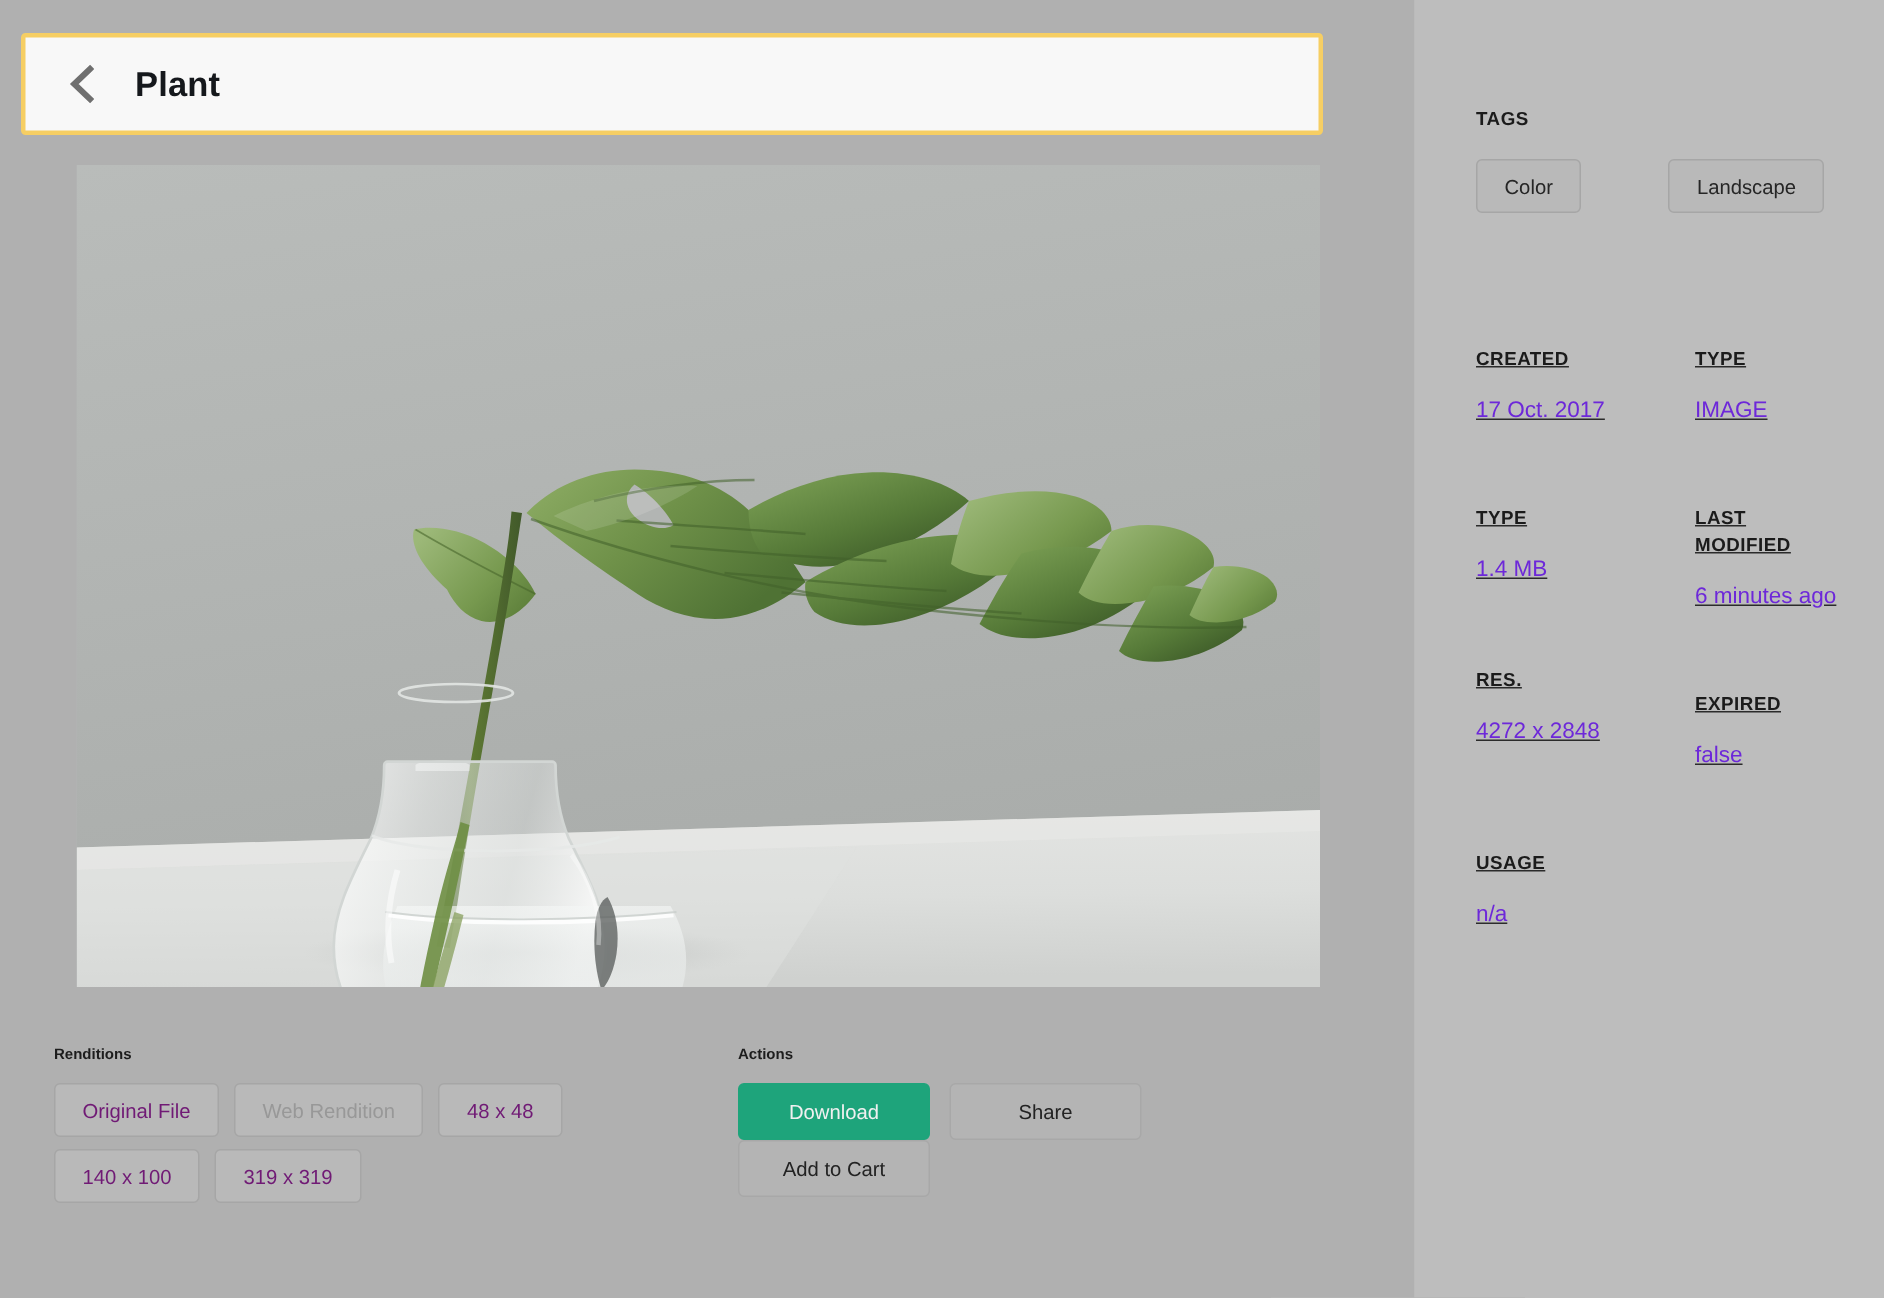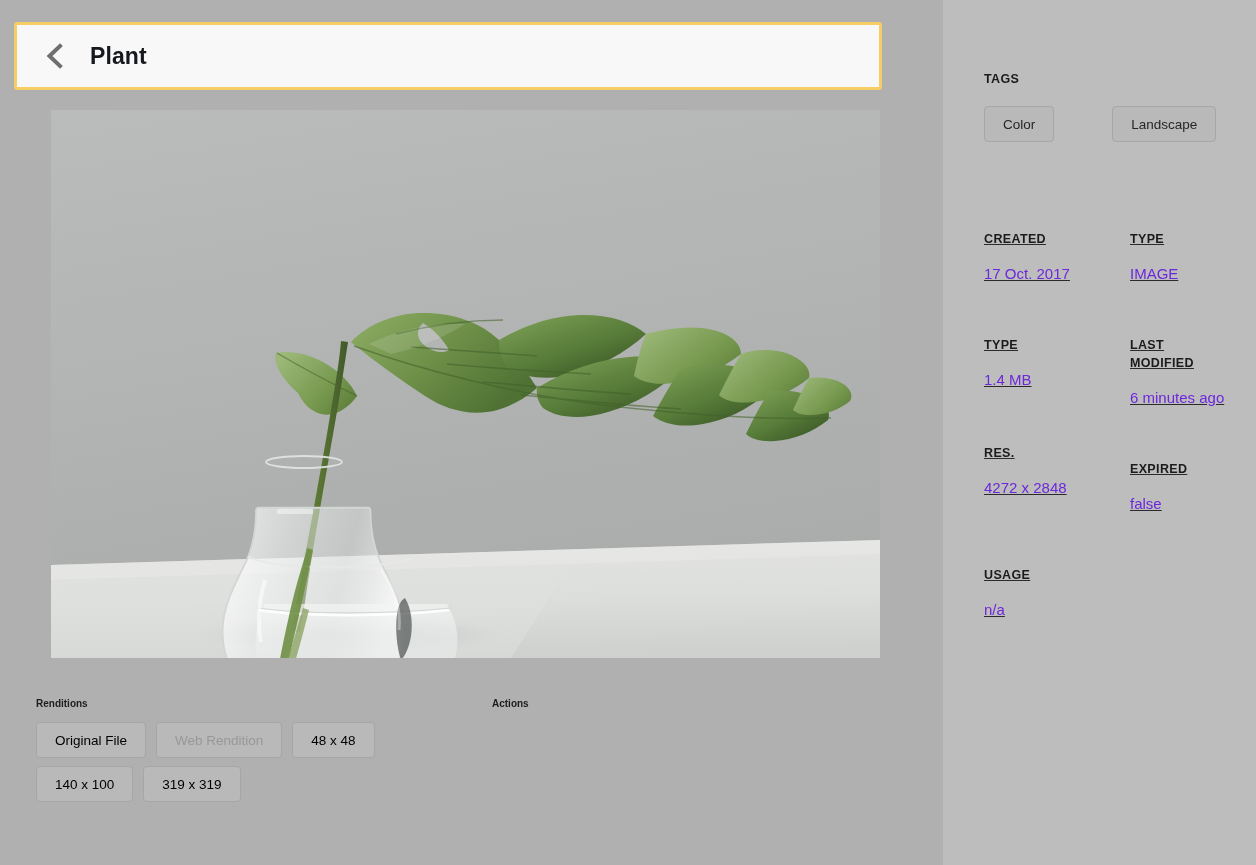--- a/index.html
+++ b/index.html
@@ -117,21 +117,21 @@
 
   .chip-btn {
     height: 36px;
     padding: 0 18px;
     margin: 0 10px 8px 0;
     background: #b9b9b9;
     border: 1px solid #a6a6a6;
     border-radius: 4px;
     font-family: "Liberation Sans", sans-serif;
     font-size: 13.5px;
-    color: #000000;
+    color: #701a75;
     display: inline-flex;
     align-items: center;
     justify-content: center;
     cursor: pointer;
     white-space: nowrap;
   }
   .chip-btn.disabled {
     color: #989898;
     cursor: default;
   }
@@ -396,20 +396,25 @@
         <button class="chip-btn">Original File</button>
         <button class="chip-btn disabled">Web Rendition</button>
         <button class="chip-btn">48 x 48</button>
         <button class="chip-btn">140 x 100</button>
         <button class="chip-btn">319 x 319</button>
       </div>
     </div>
 
     <div id="actions-panel">
       <div class="panel-heading">Actions</div>
+      <div class="btn-row">
+        <button class="action-btn primary">Download</button>
+        <button class="action-btn secondary">Share</button>
+        <button class="action-btn secondary">Add to Cart</button>
+      </div>
     </div>
 
   </div>
 
   <div id="sidebar"></div>
 </div>
 
 <div id="sidebar-inner" style="pointer-events:none;">
 
   <div id="tags-section" style="pointer-events:auto;">

